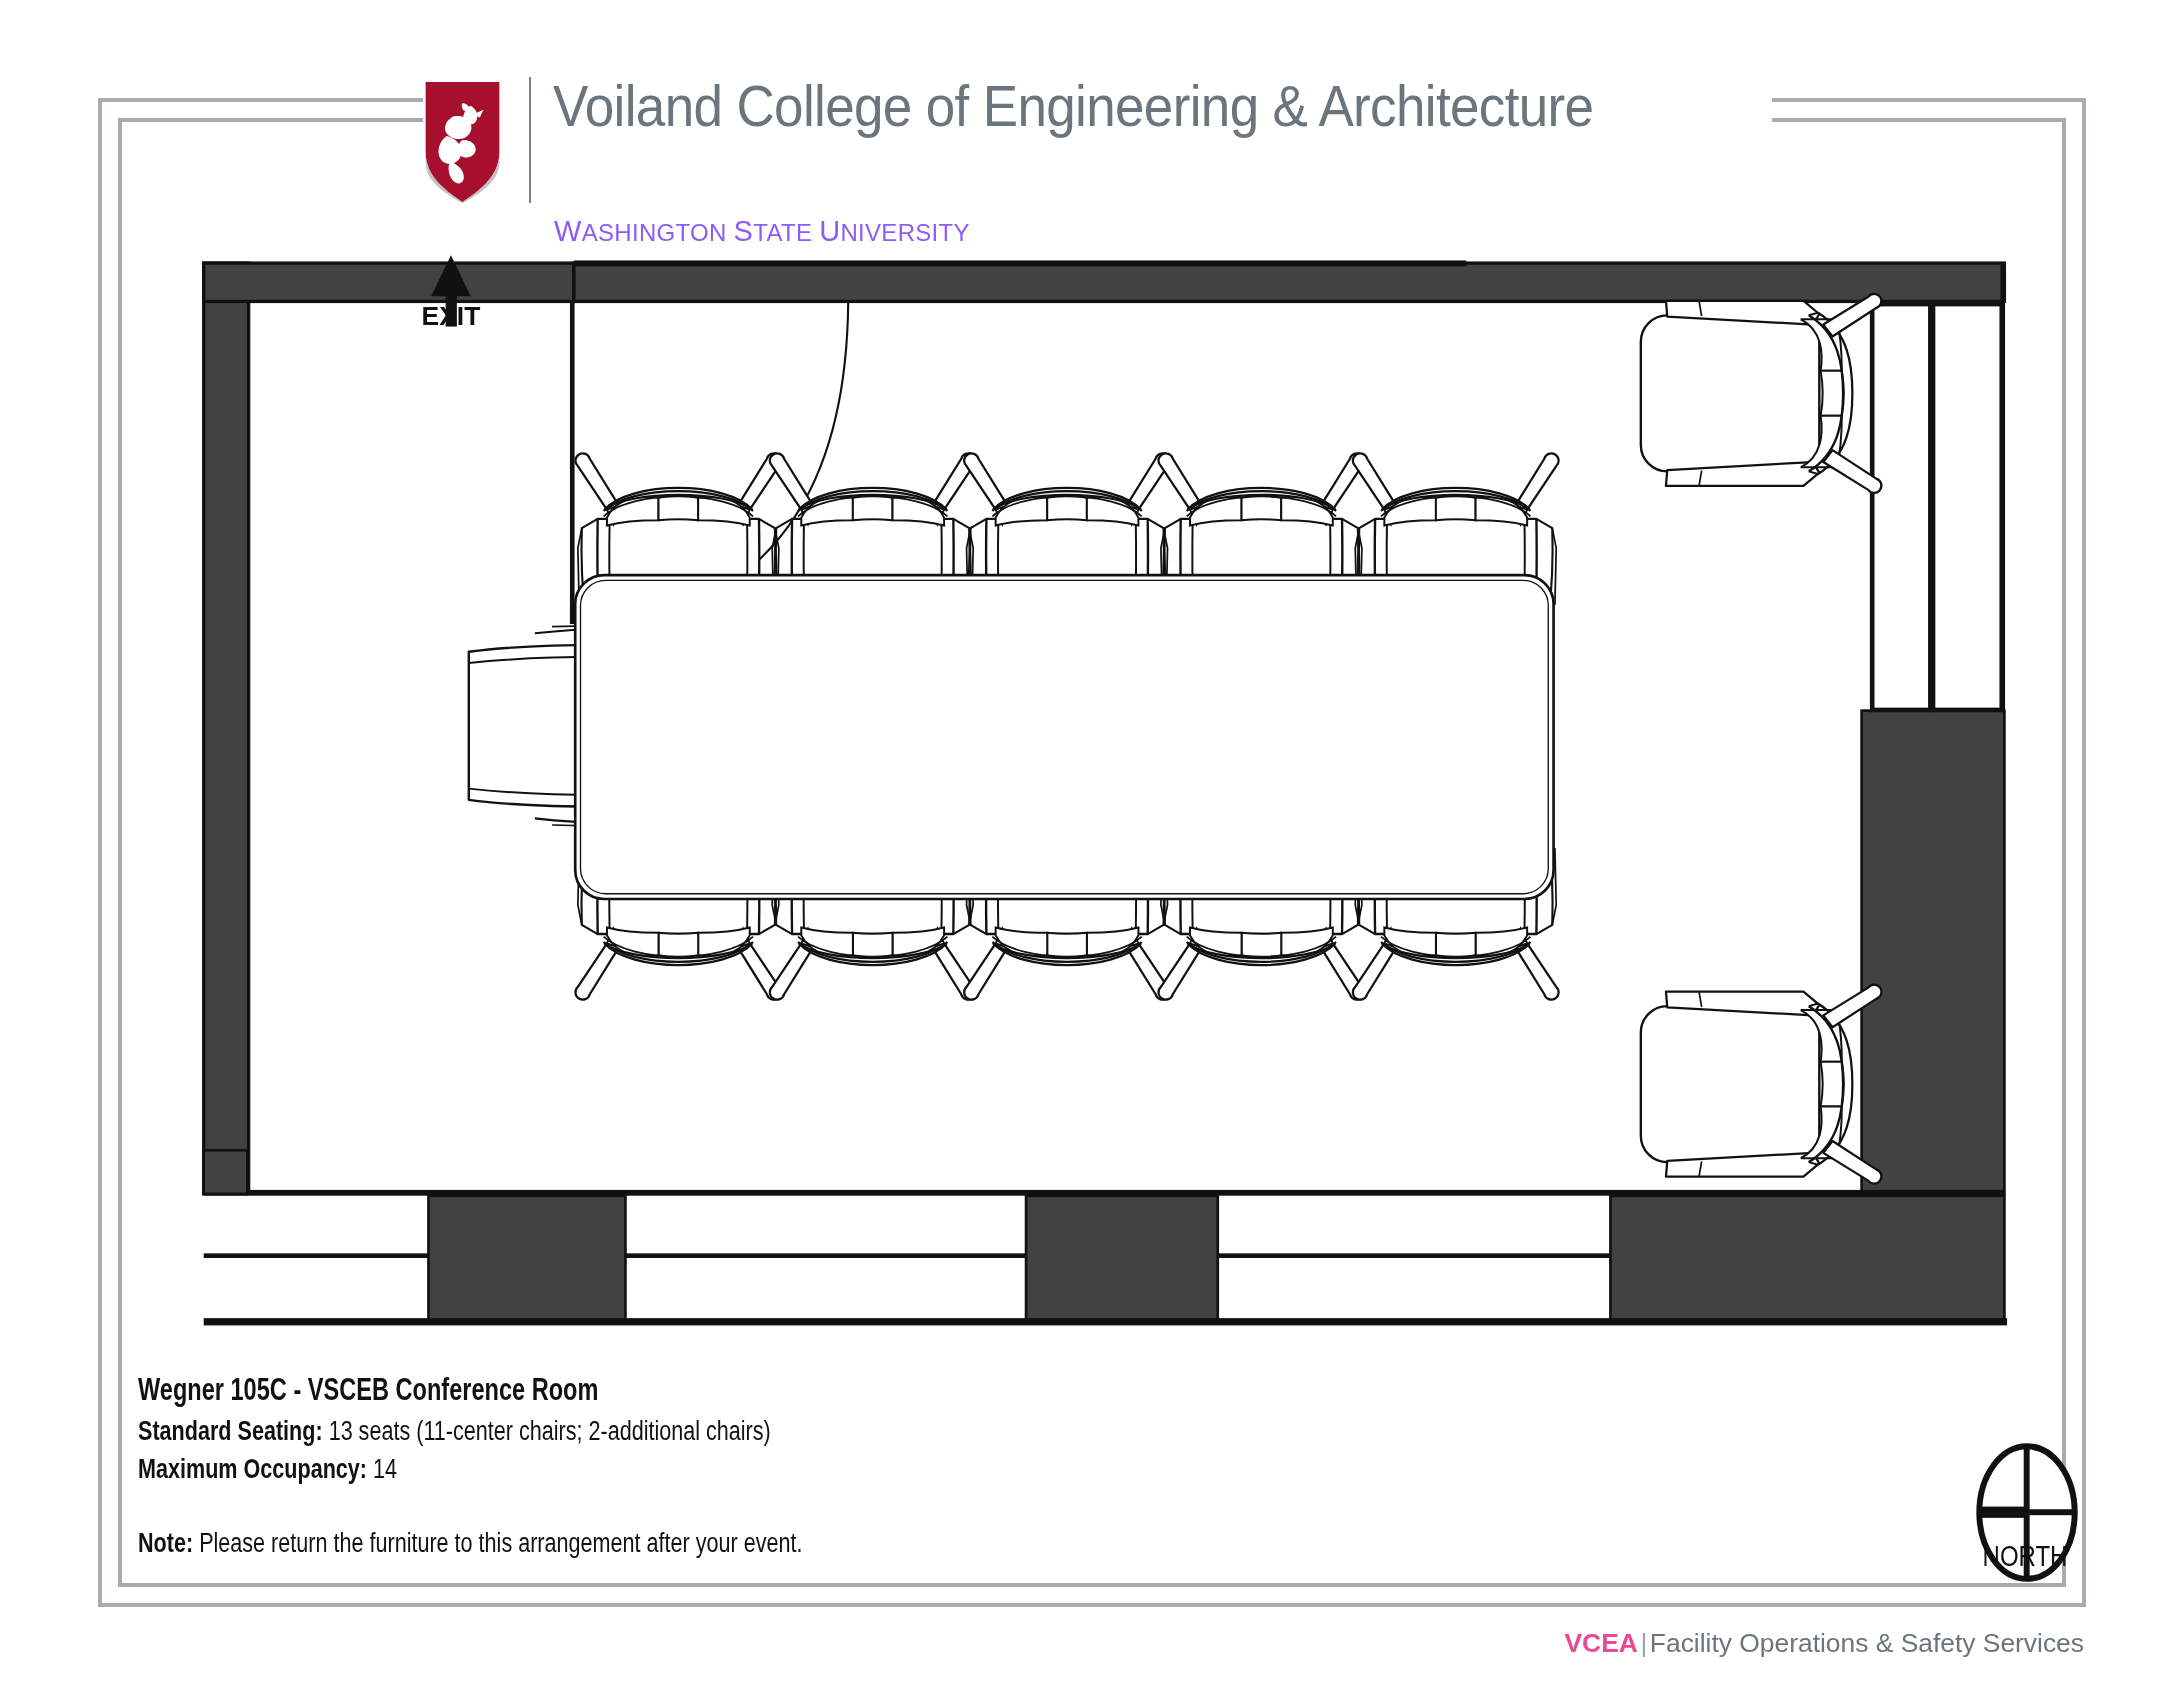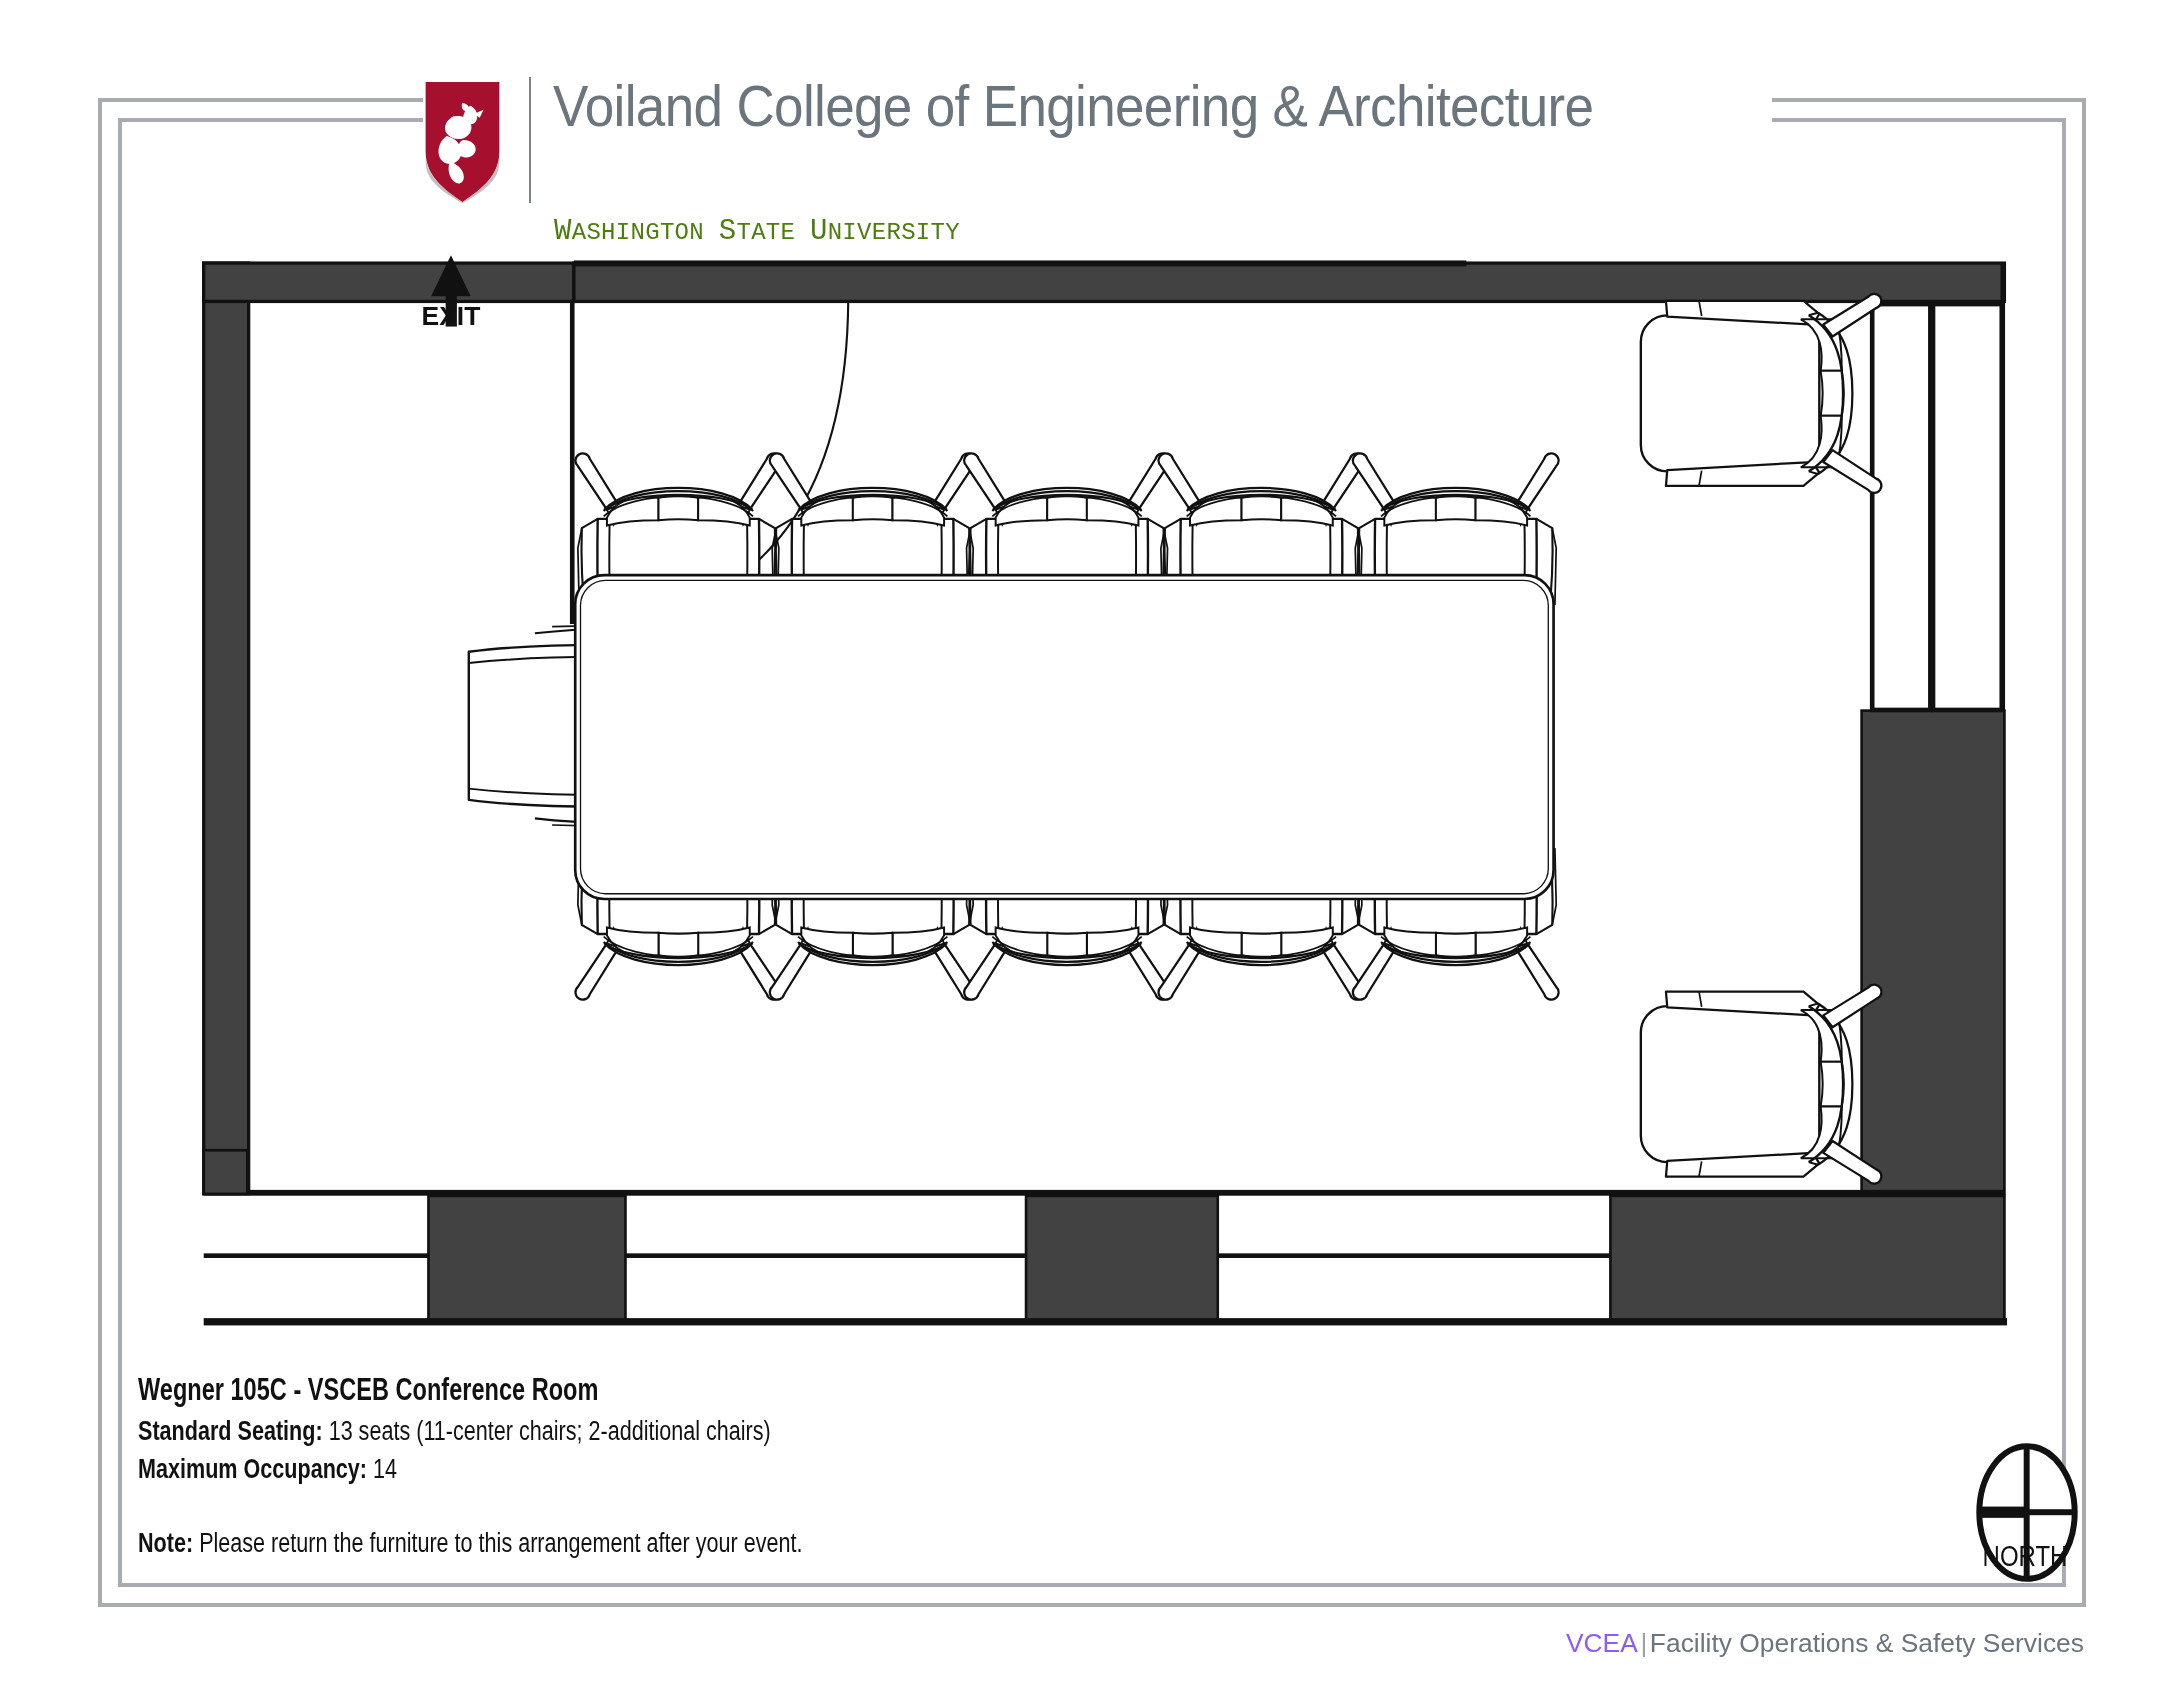--- a/index.html
+++ b/index.html
@@ -16,22 +16,22 @@
   .header{position:absolute;left:423px;top:64px;width:1349px;height:132px;
           background:#ffffff;display:flex;align-items:flex-start;}
   .shield-wrap{position:absolute;left:0px;top:14.5px;width:79px;height:126px;}
   .divider-v{position:absolute;left:106px;top:13.2px;width:2px;height:126px;background:#7b848c;}
   .college-title{position:absolute;left:130px;top:9.3px;
                  font-family:"Liberation Sans",sans-serif;
                  font-size:57px;font-weight:400;color:#6b757d;
                  letter-spacing:-0.7px;white-space:nowrap;
                  transform:scaleX(0.93);transform-origin:left center;}
   .wsu-line{position:absolute;left:131px;top:151px;
-            font-family:Liberation Mono, monospace;
-            font-size:24px;color:#4d7c0f;white-space:nowrap;
+            font-family:Liberation Sans, sans-serif;
+            font-size:24px;color:#8b5cf6;white-space:nowrap;
             letter-spacing:0.3px;}
   .wsu-line .big{font-size:29px;}
 
   
   .plan{position:absolute;left:0;top:0;width:2183px;height:1687px;pointer-events:none;}
 
   
   .caption{position:absolute;left:138px;top:1372px;width:1190px;}
   .cap-title{font-size:31px;font-weight:bold;color:#111;
              transform:scaleX(0.76);transform-origin:left center;
@@ -47,21 +47,21 @@
 
   
   .compass{position:absolute;left:1964px;top:1441px;width:126px;height:159px;}
   .north-label{position:absolute;left:1949px;top:1539px;width:152px;
                text-align:center;font-size:30px;color:#111;
                transform:scaleX(0.80);transform-origin:center center;}
 
   
   .footer{position:absolute;right:99px;top:1628px;
           font-size:26.4px;color:#6b757d;white-space:nowrap;text-align:right;}
-  .footer .vcea{font-weight:normal;color:#8b5cf6;}
+  .footer .vcea{font-weight:bold;color:#ec4899;}
   .footer .pipe{color:#9aa1a7;margin:0 2.6px;}
   .footer .svc{}
 </style>
 </head>
 <body>
 
 <div class="frame-outer"></div>
 <div class="frame-inner"></div>
 
 <div class="header">

